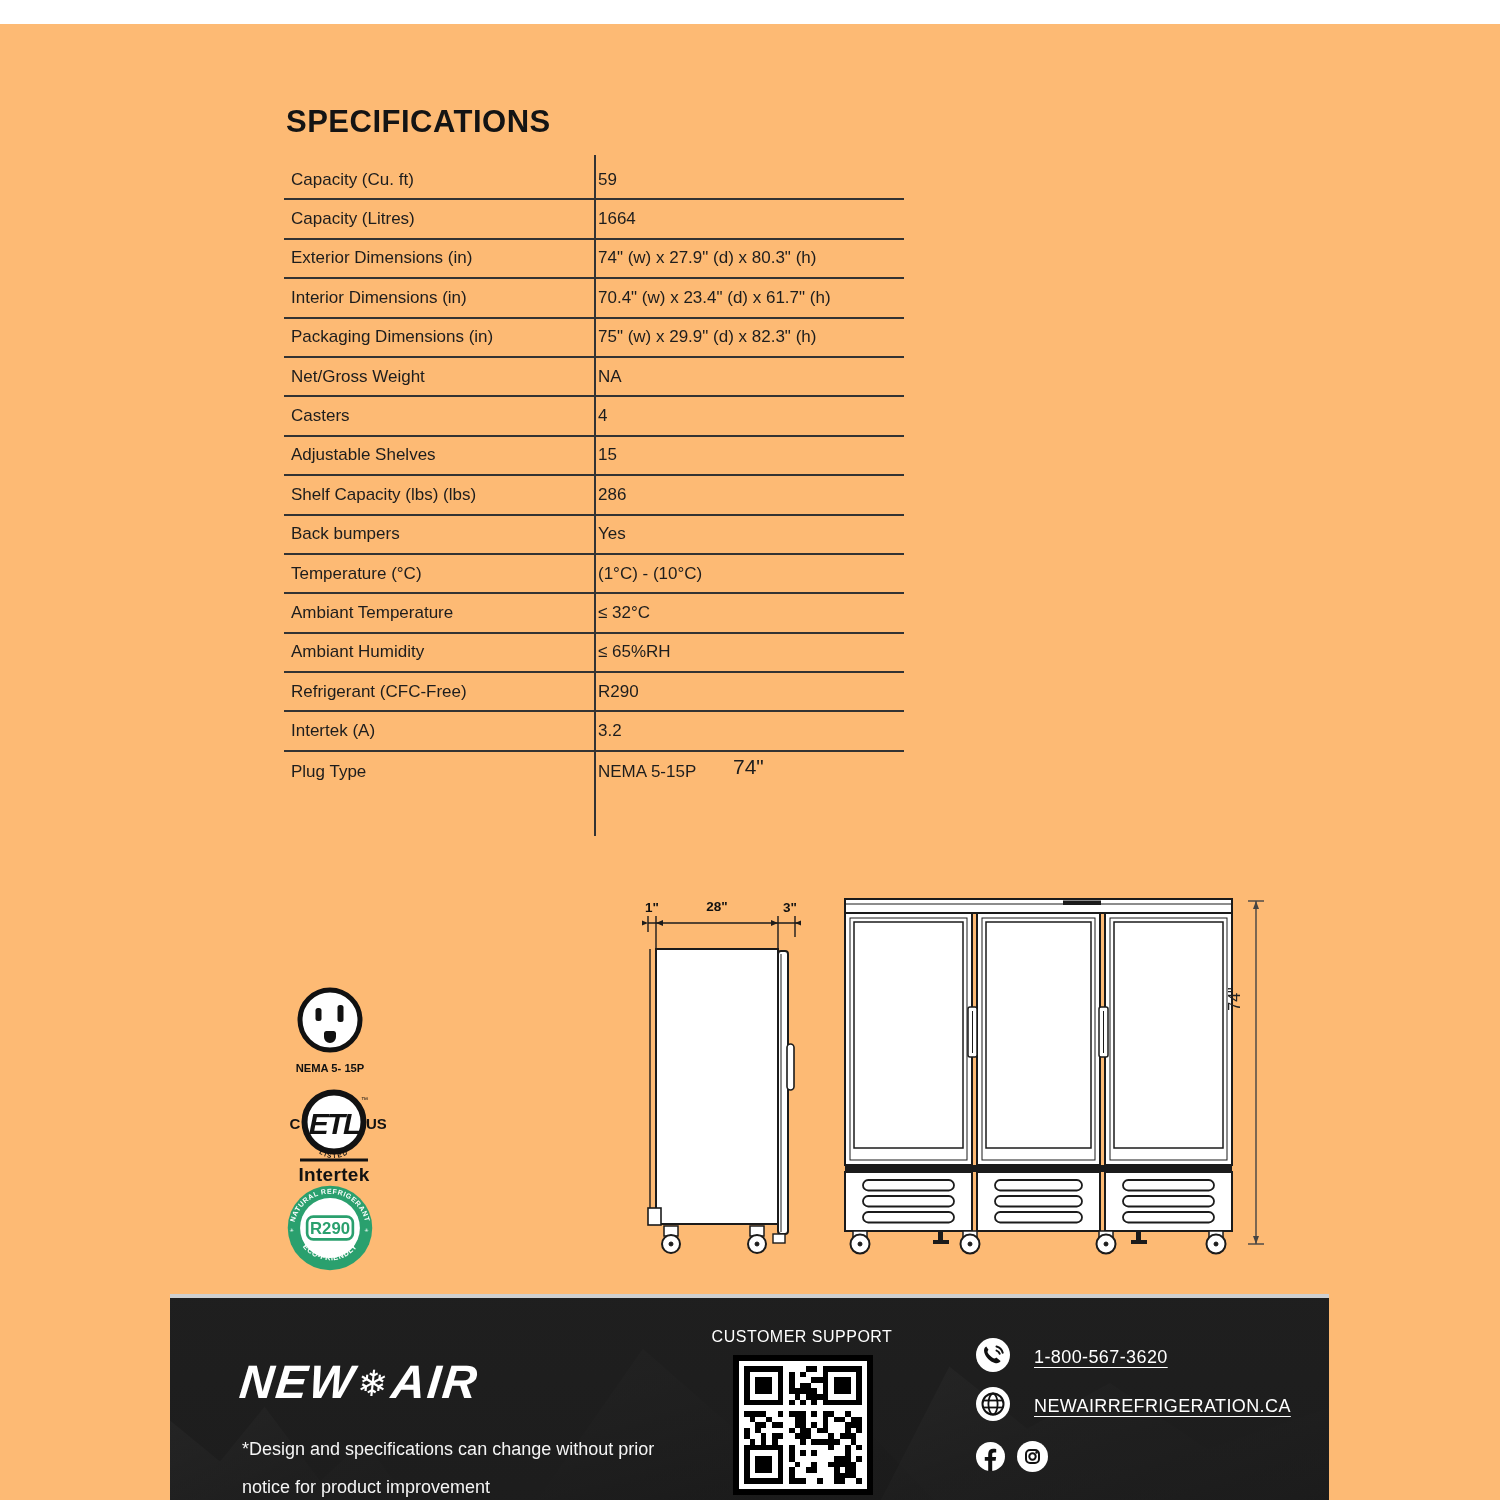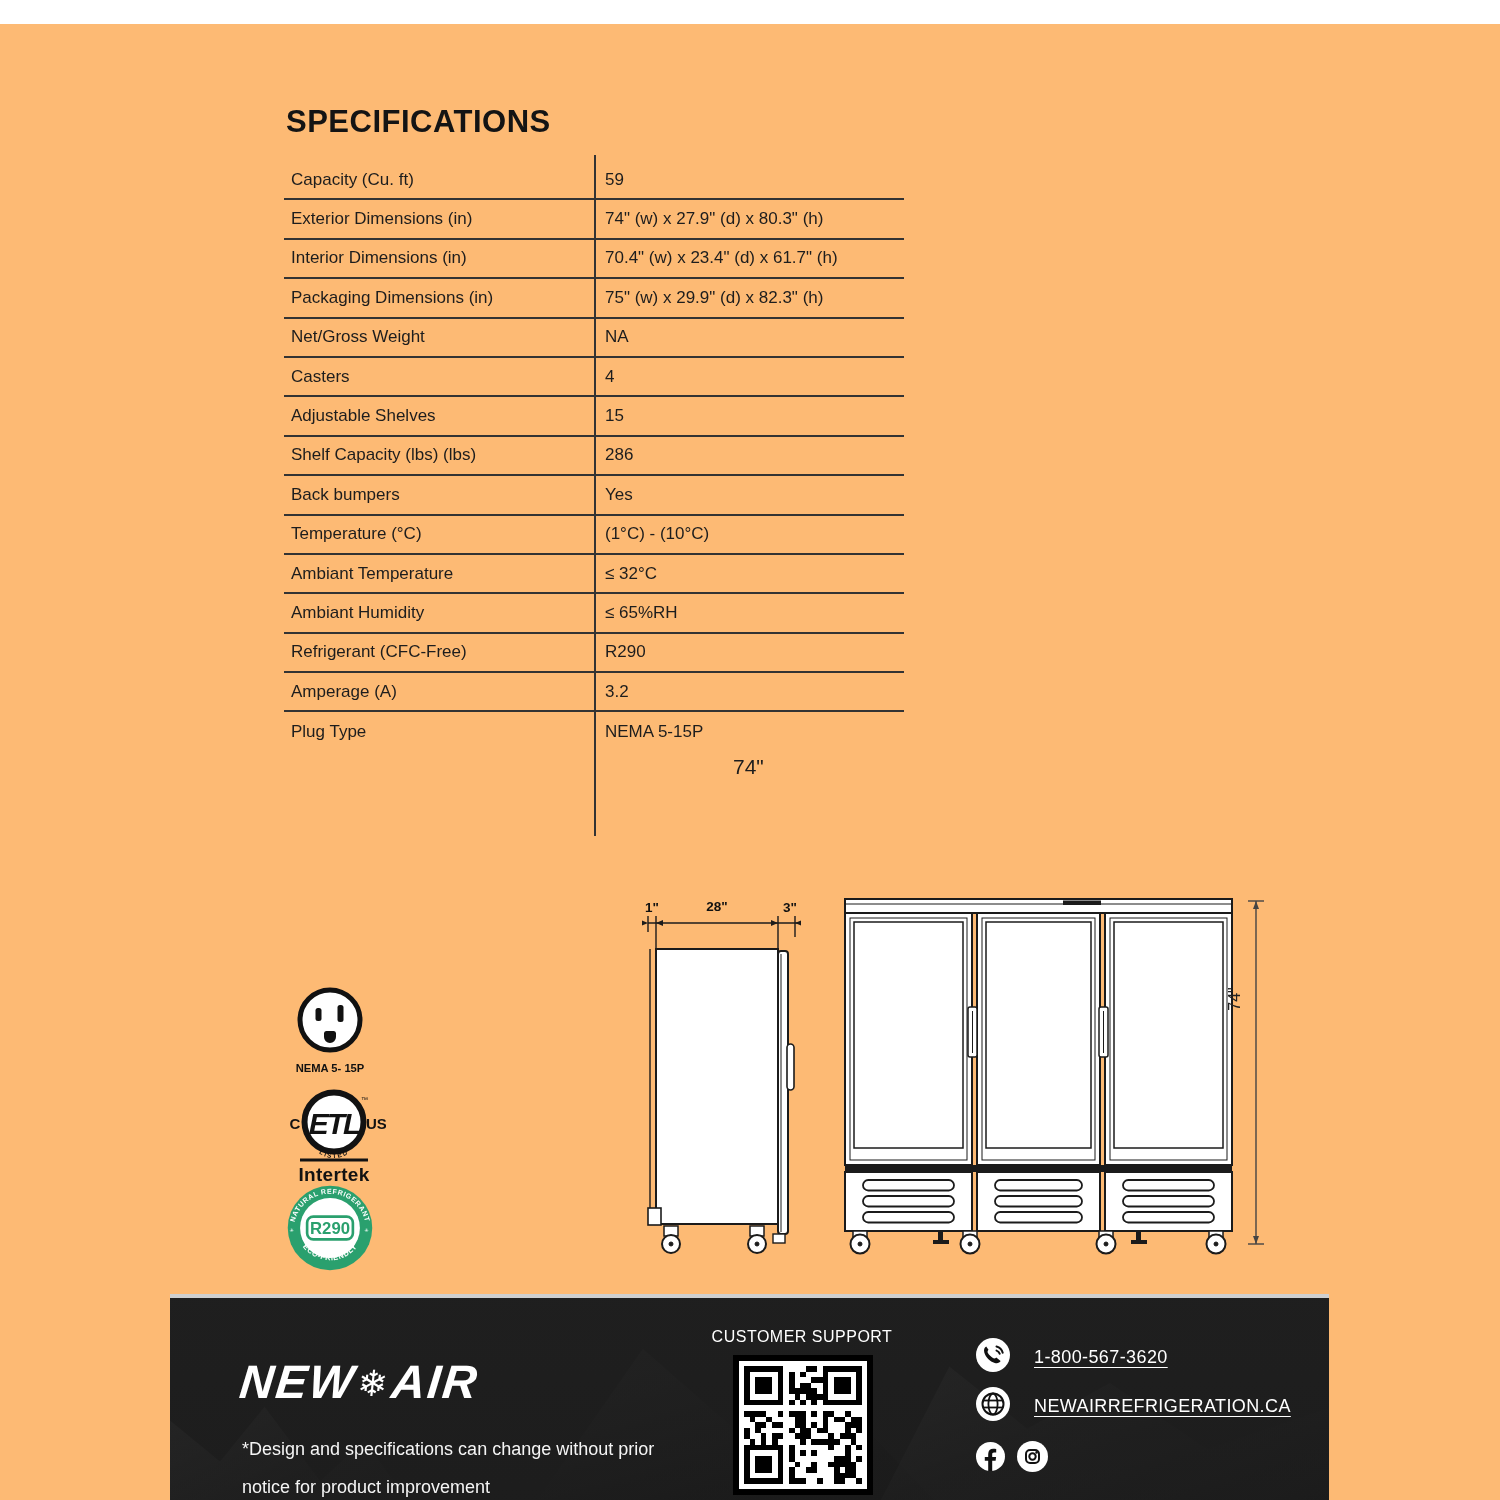--- a/index.html
+++ b/index.html
@@ -12,21 +12,21 @@
               letter-spacing:.5px;color:#141414;}
 
   
   .spec-table{position:absolute;left:284px;top:137px;width:620px;}
   .tdivider{position:absolute;left:310px;top:-6px;width:2px;height:681px;background:#333;}
   .srow{box-sizing:border-box;height:39.4px;display:flex;align-items:center;
         border-bottom:2px solid #333;}
   .srow:last-child{border-bottom:none;}
   .cell{font-size:17px;color:#1d1d1d;}
   .cell.lab{width:310px;padding-left:7px;box-sizing:border-box;}
-  .cell.val{flex:1;padding-left:11px;}
+  .cell.val{flex:1;padding-left:4px;}
   .stray-dim{position:absolute;left:733px;top:731px;font-size:21px;color:#1d1d1d;}
 
   
   svg text{font-family:"Liberation Sans","DejaVu Sans",sans-serif;}
   .dim{font-size:13.5px;font-weight:bold;fill:#111;}
   .dim-big{font-size:16px;fill:#222;}
 
   
   .nema-label{font-size:11.2px;font-weight:bold;fill:#111;}
   .etl-mark{font-size:30px;font-weight:bold;font-style:italic;letter-spacing:-2px;fill:#121212;}
@@ -81,20 +81,24 @@
 
   <div class="page-title">SPECIFICATIONS</div>
 
   <div class="spec-table">
     <div class="tdivider"></div>
     <div class="srow">
         <div class="cell lab">Capacity (Cu. ft)</div>
         <div class="cell val">59</div>
       </div>
     <div class="srow">
+        <div class="cell lab">Capacity (Litres)</div>
+        <div class="cell val">1664</div>
+      </div>
+    <div class="srow">
         <div class="cell lab">Exterior Dimensions (in)</div>
         <div class="cell val">74" (w) x 27.9" (d) x 80.3" (h)</div>
       </div>
     <div class="srow">
         <div class="cell lab">Interior Dimensions (in)</div>
         <div class="cell val">70.4" (w) x 23.4" (d) x 61.7" (h)</div>
       </div>
     <div class="srow">
         <div class="cell lab">Packaging Dimensions (in)</div>
         <div class="cell val">75" (w) x 29.9" (d) x 82.3" (h)</div>
@@ -129,21 +133,21 @@
       </div>
     <div class="srow">
         <div class="cell lab">Ambiant Humidity</div>
         <div class="cell val">≤ 65%RH</div>
       </div>
     <div class="srow">
         <div class="cell lab">Refrigerant (CFC-Free)</div>
         <div class="cell val">R290</div>
       </div>
     <div class="srow">
-        <div class="cell lab">Amperage (A)</div>
+        <div class="cell lab">Intertek (A)</div>
         <div class="cell val">3.2</div>
       </div>
     <div class="srow">
         <div class="cell lab">Plug Type</div>
         <div class="cell val">NEMA 5-15P</div>
       </div>
   </div>
   <div class="stray-dim">74"</div>
 
   <svg class="abs" style="left:640px;top:868px" width="175" height="380" viewBox="0 0 175 380">

